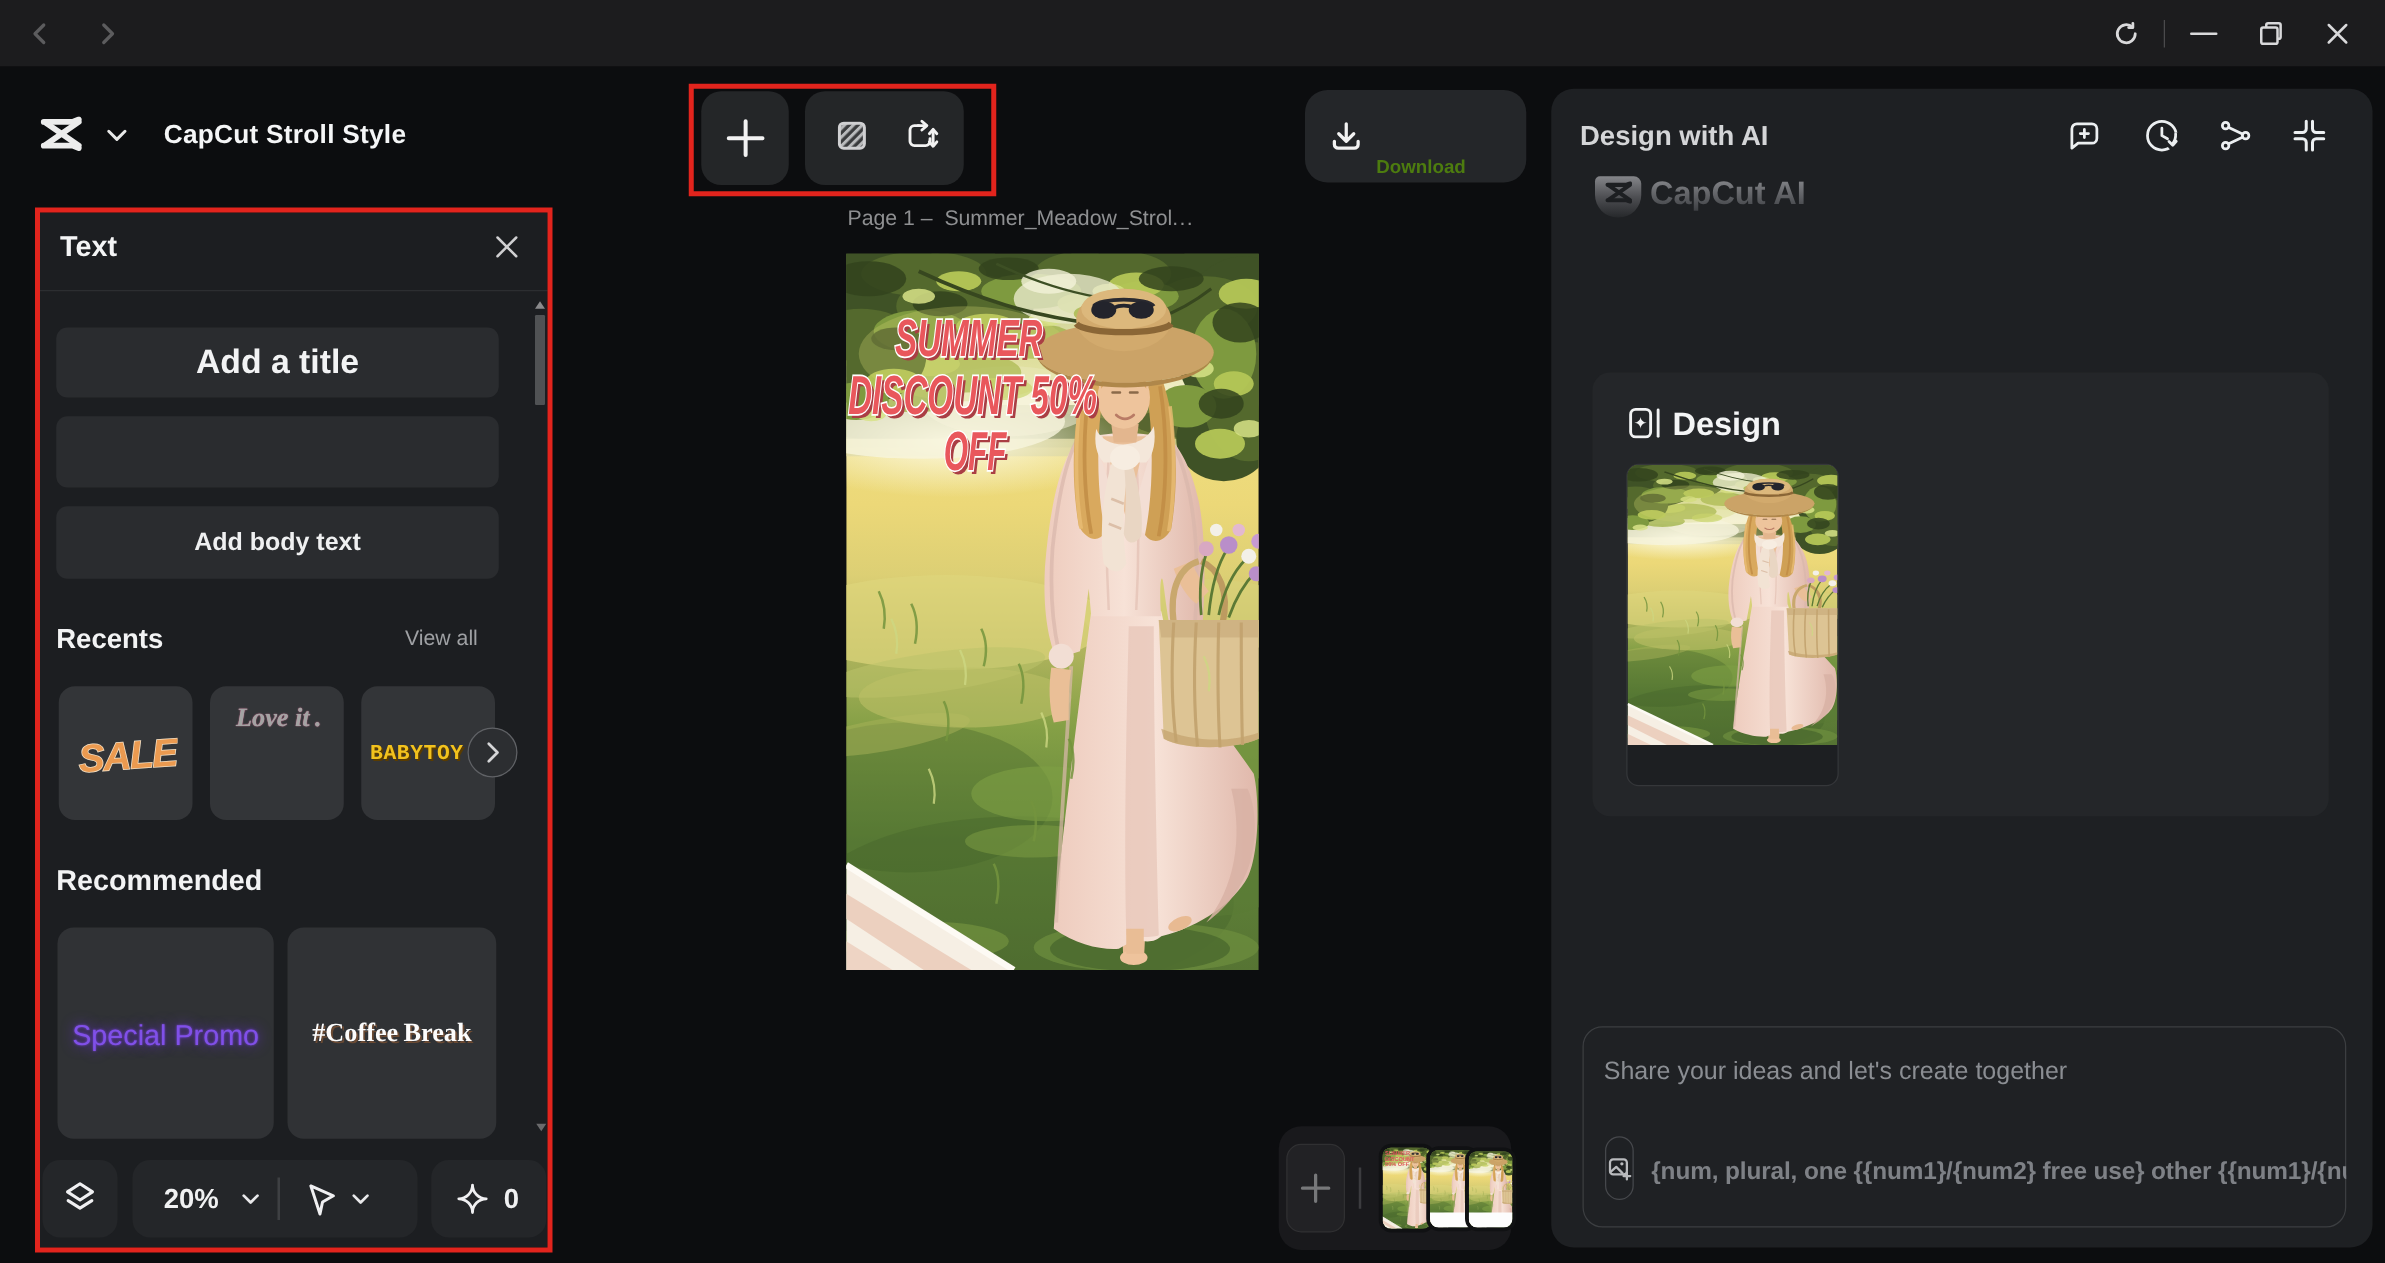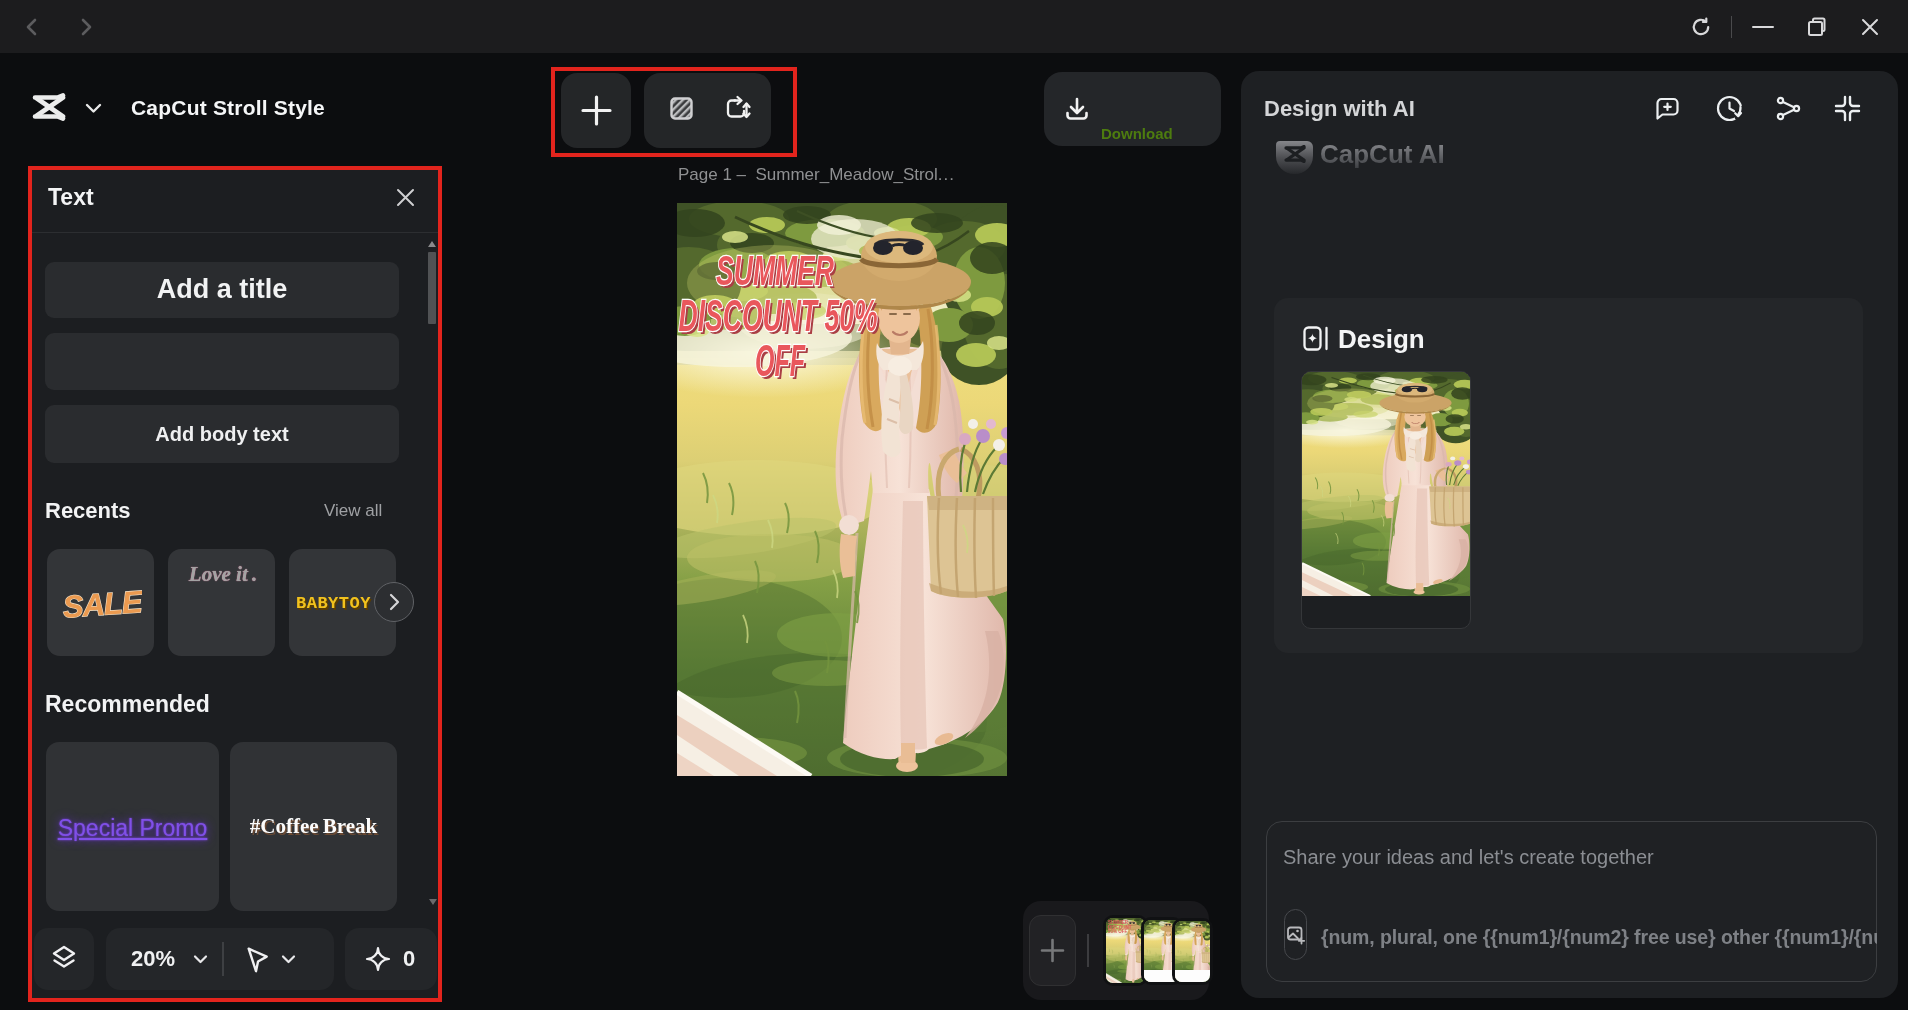--- a/index.html
+++ b/index.html
@@ -391,21 +391,21 @@
   <div class="abs" style="left:168px;top:562px;width:110px;text-align:center;font-family:'Liberation Serif',serif;font-style:italic;font-weight:bold;font-size:21px;color:#a3a3a3;text-shadow:0 0 1px #fa8ab3;">Love it .</div>
   <div class="abs" style="left:296px;top:594px;width:100px;overflow:hidden;white-space:nowrap;font-family:'Liberation Mono',monospace;font-weight:bold;font-size:17px;color:#f2c21d;text-shadow:1.5px 1.5px 0 #5a3c00;letter-spacing:.5px;">BABYTOY</div>
   <div class="abs" style="left:374px;top:582px;width:40px;height:40px;background:#2c2e31;border:1.5px solid #606266;border-radius:50%;"></div>
   <svg class="abs" style="left:388px;top:593px;" width="13" height="18" viewBox="0 0 13 18" fill="none" stroke="#d5d5d7" stroke-width="2.2" stroke-linecap="round" stroke-linejoin="round">
       <path d="M3 2 L10 9 L3 16"></path>
     </svg>
 
   <div class="abs" style="left:45px;top:691px;font-size:23px;font-weight:bold;color:#f2f3f4;">Recommended</div>
 
   <div class="abs" style="left:46px;top:742px;width:173px;height:169px;background:#303235;border-radius:13px;"></div>
-  <div class="abs" style="left:46px;top:815px;width:173px;text-align:center;font-size:23px;color:#8050e8;text-shadow:0 0 10px rgba(110,48,230,.9),0 0 2px rgba(140,80,255,.8);text-decoration:underline;">Special Promo</div>
+  <div class="abs" style="left:46px;top:815px;width:173px;text-align:center;font-size:23px;color:#8050e8;text-shadow:0 0 10px rgba(110,48,230,.9),0 0 2px rgba(140,80,255,.8);">Special Promo</div>
   <div class="abs" style="left:230px;top:742px;width:167px;height:169px;background:#303235;border-radius:13px;"></div>
   <div class="abs" style="left:230px;top:814px;width:167px;text-align:center;font-family:'Liberation Serif',serif;font-weight:bold;font-size:21px;color:#fcfcfc;text-shadow:1.5px 1.5px 0 #6b4a33;">#Coffee Break</div>
 
   <div class="abs" style="left:34px;top:928px;width:60px;height:62px;background:#242629;border-radius:14px;"></div>
   <svg class="abs" style="left:50px;top:944px;" width="28" height="30" viewBox="0 0 28 30" fill="none" stroke="#f0f0f2" stroke-width="2.4" stroke-linejoin="round" stroke-linecap="round">
     <path d="M14 3 L24 9.5 L14 16 L4 9.5 Z"></path>
     <path d="M4.5 16.5 L14 22.5 L23.5 16.5"></path>
   </svg>
   <div class="abs" style="left:106px;top:928px;width:228px;height:62px;background:#242629;border-radius:14px;"></div>
   <div class="abs" style="left:131px;top:946px;font-size:22px;font-weight:bold;color:#f0f1f2;">20%</div>

